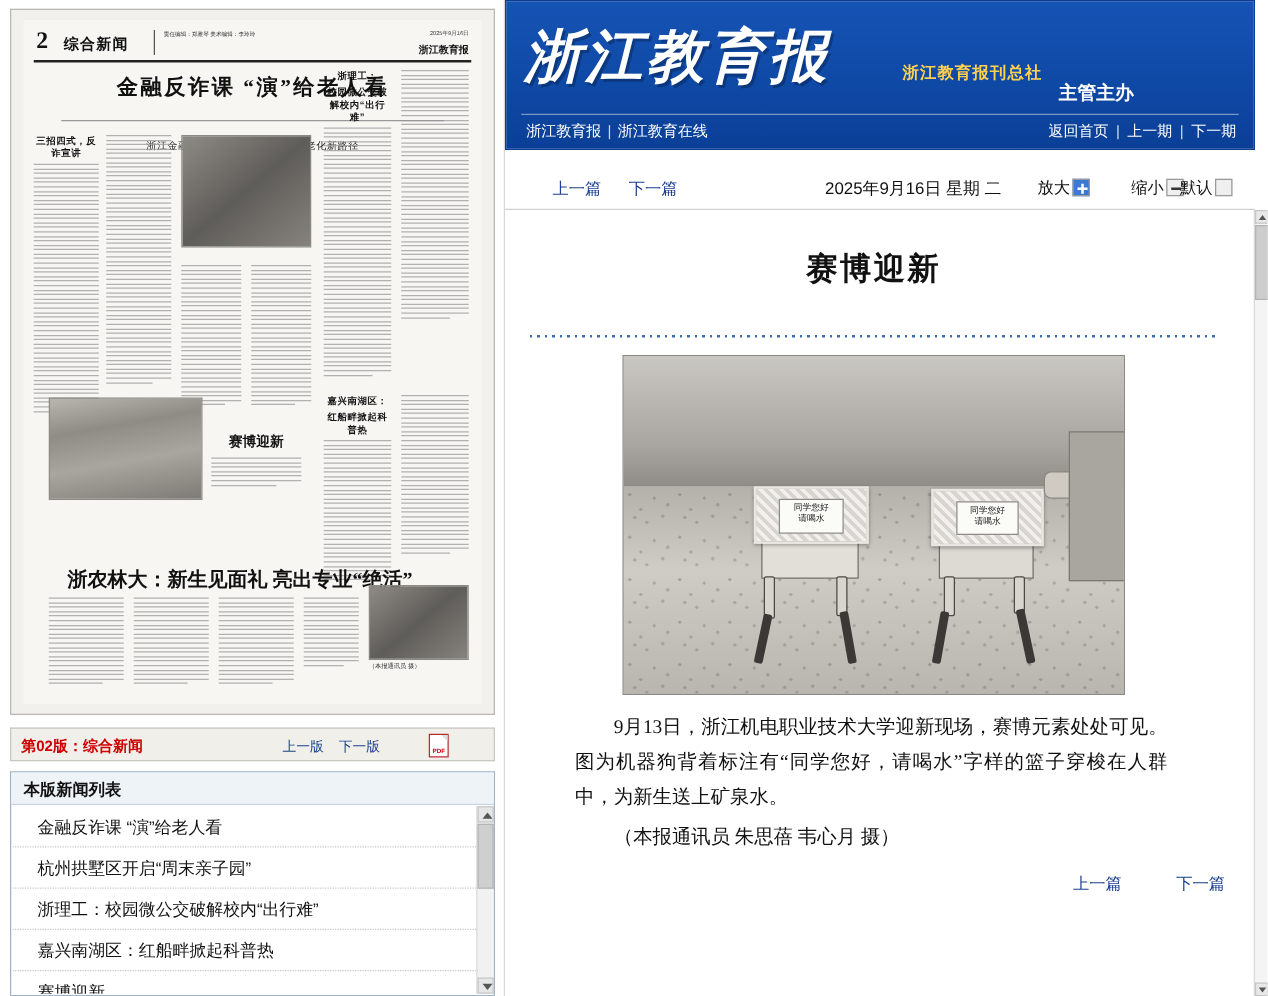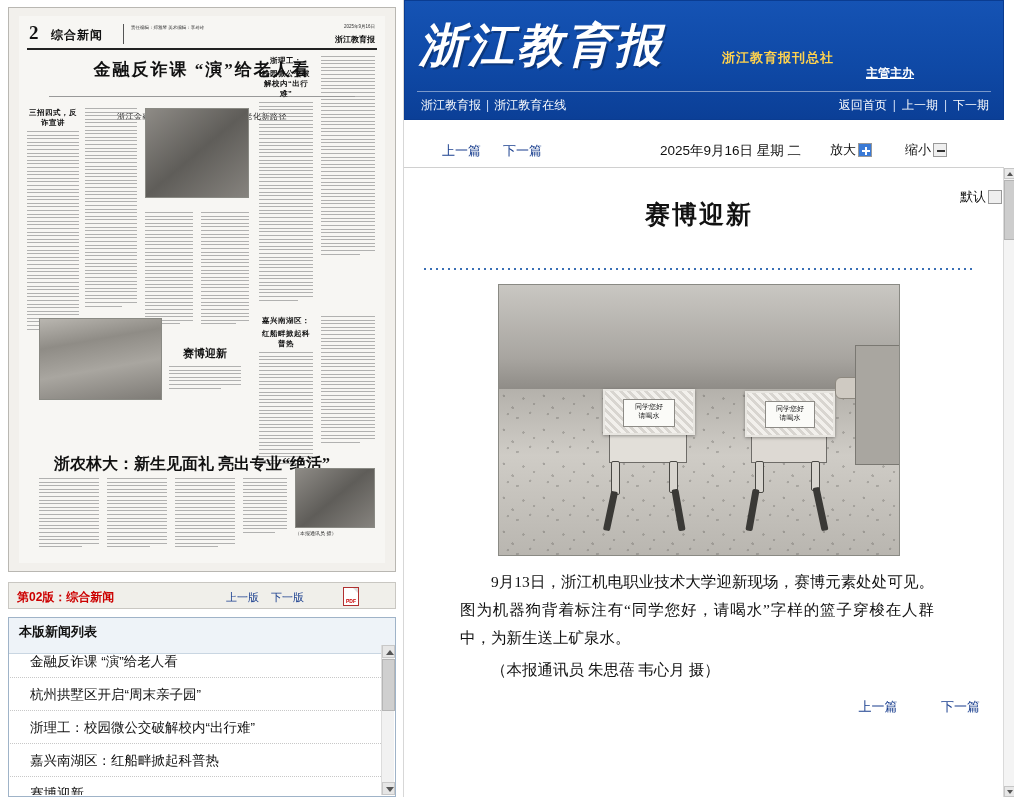--- a/index.html
+++ b/index.html
@@ -165,21 +165,21 @@
 
   
   .newsbox {
     position: absolute;
     left: 8px; top: 617px;
     width: 388px; height: 180px;
     border: 1px solid #9fb3c8;
     background: #ffffff;
   }
   .newsbox-title {
-    position: absolute; left: 0; top: 0; right: 0; height: 36px;
+    position: absolute; left: 0; top: 0; right: 0; height: 26px;
     background: #eef3f8;
     border-bottom: 1px solid #c9d6e2;
     font-size: 13px; font-weight: bold; color: #111;
     padding: 5px 0 0 10px;
   }
   .newslist {
     position: absolute; left: 1px; top: 27px; right: 14px; bottom: 1px;
     overflow: hidden;
   }
   .newsitem {
@@ -243,24 +243,23 @@
     letter-spacing: 3px;
     text-shadow: 2px 2px 0 rgba(0,0,0,.25);
     font-style: italic;
   }
   .brand-sub1 {
     position: absolute; left: 317px; top: 48px;
     font-size: 13px; font-weight: bold; color: #ffd24d;
     letter-spacing: 1px;
   }
   .brand-sub2 {
-    position: absolute; left: 461px; top: 64px;
-    font-size: 12px; color: #ffffff;
+    position: absolute; left: 442px; top: 64px;
+    font-size: 15px; color: #ffffff;
     font-weight: bold;
-    text-decoration: underline;
   }
   .hdr-rule {
     position: absolute; left: 12px; right: 12px; top: 90px;
     height: 1px; background: rgba(255,255,255,.45);
   }
   .hdr-left-links {
     position: absolute; left: 16px; top: 96px;
     font-size: 12px; color: #ffffff;
   }
   .hdr-left-links a { color: #fff; text-decoration: none; cursor: pointer; }
@@ -296,21 +295,21 @@
     display: inline-block;
     width: 14px; height: 14px;
     border: 1px solid #999;
     background: #efefef;
     vertical-align: -3px;
     margin-left: 2px;
     position: relative;
   }
   .tb-zoomin { left: 426px; }
   .tb-zoomout { left: 501px; }
-  .tb-default { left: 556px; margin-top: 47px; }
+  .tb-default { left: 540px; }
   .tb-zoomin .sq { background: #3a7ad6; }
   .tb-zoomin .sq::after {
     content: ""; position: absolute; left: 3px; top: 6px;
     width: 8px; height: 2px; background: #fff;
   }
   .tb-zoomin .sq::before {
     content: ""; position: absolute; left: 6px; top: 3px;
     width: 2px; height: 8px; background: #fff;
   }
   .tb-zoomout .sq::after {

